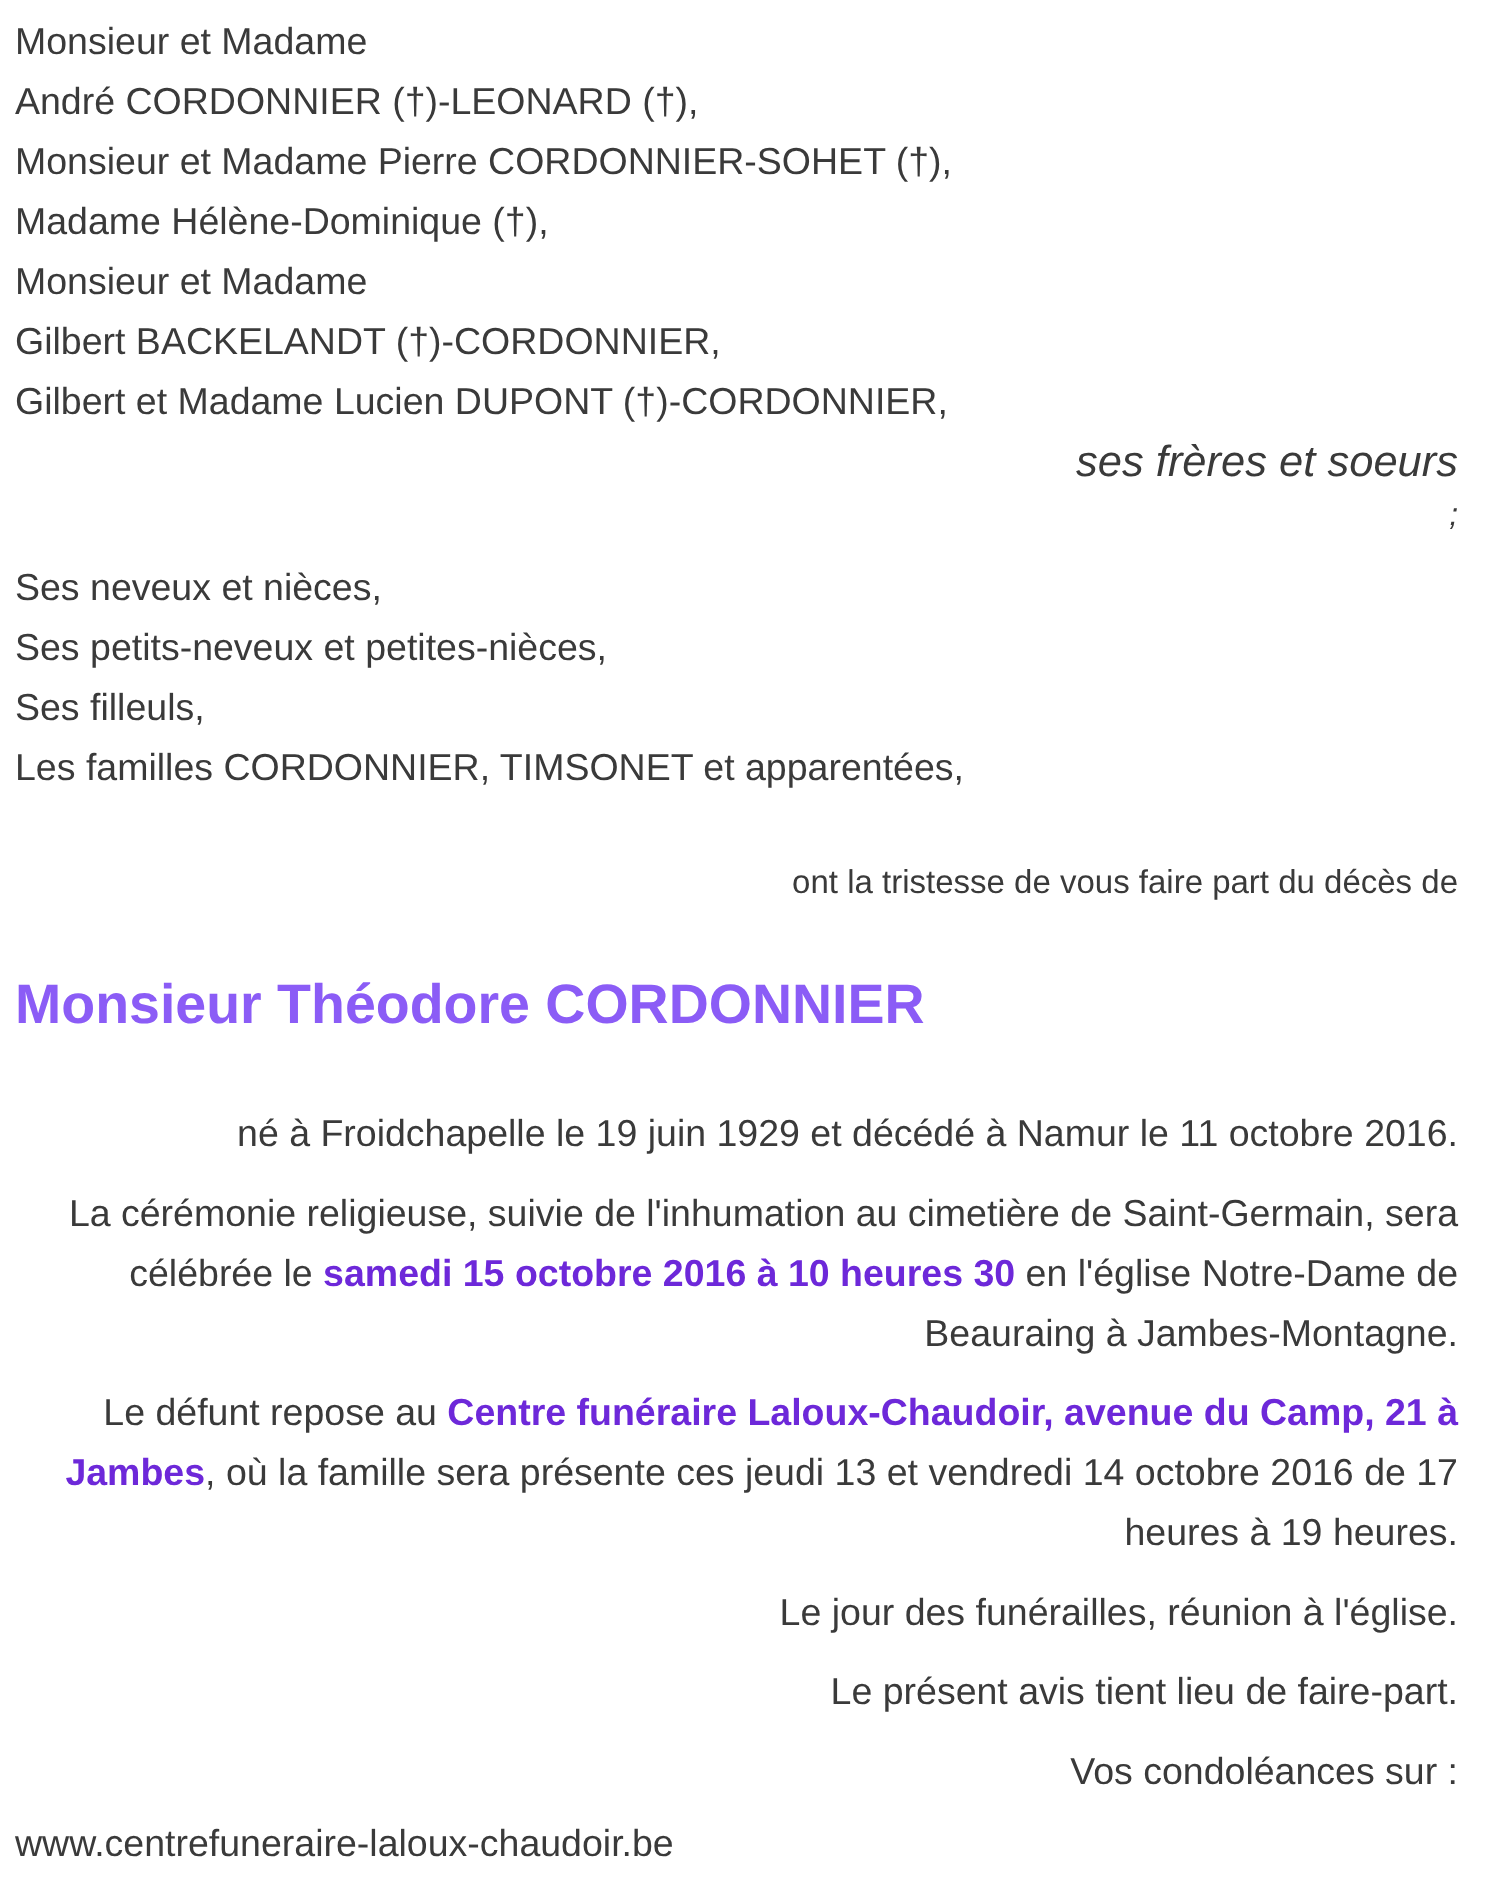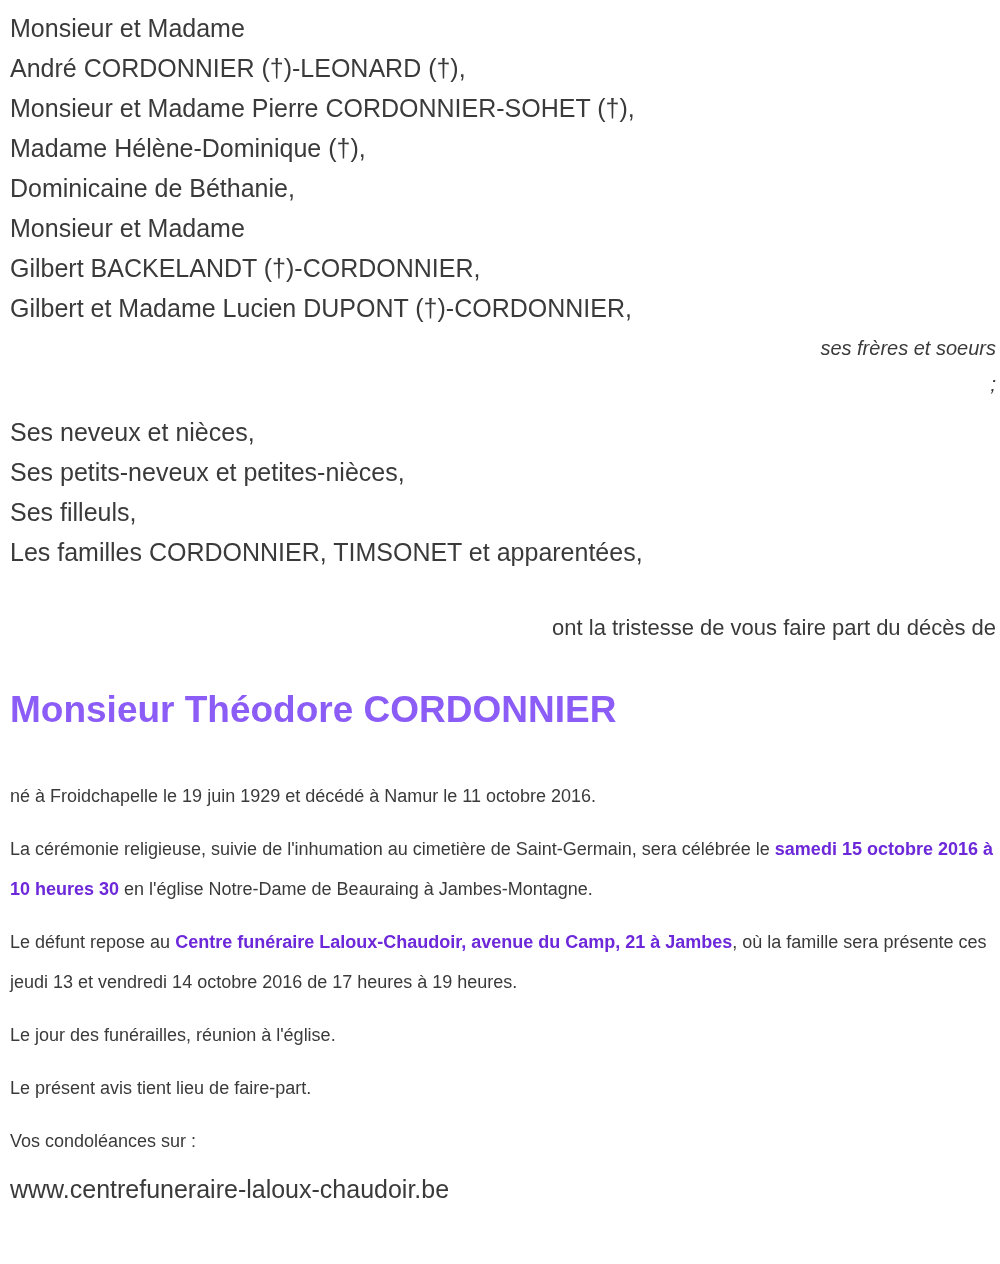--- a/index.html
+++ b/index.html
@@ -11,31 +11,31 @@
     width: 1000px;
     height: 1264px;
     font-family: "Liberation Sans", "DejaVu Sans", sans-serif;
     color: #3a3a3a;
     overflow: hidden;
   }
   .page {
     box-sizing: border-box;
     width: 1000px;
     height: 1264px;
-    padding: 8px 4px 0 10px;
+    padding: 8px 28px 0 10px;
   }
   .line {
     font-size: 25px;
     line-height: 40px;
     white-space: nowrap;
   }
   .relation-note {
     text-align: right;
     font-style: italic;
-    font-size: 20px;
+    font-size: 29px;
     line-height: 36px;
     margin-top: 2px;
   }
   .relation-punct {
     text-align: right;
     font-style: italic;
     font-size: 21px;
     line-height: 36px;
   }
   .relatives-block {
@@ -49,22 +49,23 @@
   }
   h1.deceased-name {
     margin: 40px 0 0 0;
     font-size: 37px;
     line-height: 44px;
     font-weight: 700;
     color: #8b5cf6;
   }
   .body-paragraph {
     margin: 13px 0 0 0;
-    font-size: 18px;
+    font-size: 25px;
     line-height: 40px;
+    text-align: right;
   }
   .body-paragraph.first {
     margin-top: 44px;
   }
   .body-paragraph strong {
     font-weight: 700;
     color: #6d28d9;
   }
   .website {
     margin-top: 8px;
@@ -79,21 +80,20 @@
 </head>
 <body>
 
 <div class="page">
 
   <div class="family-block">
     <div class="line">Monsieur et Madame</div>
     <div class="line">André CORDONNIER (†)-LEONARD (†),</div>
     <div class="line">Monsieur et Madame Pierre CORDONNIER-SOHET (†),</div>
     <div class="line">Madame Hélène-Dominique (†),</div>
-    <div class="line">Dominicaine de Béthanie,</div>
     <div class="line">Monsieur et Madame</div>
     <div class="line">Gilbert BACKELANDT (†)-CORDONNIER,</div>
     <div class="line">Gilbert et Madame Lucien DUPONT (†)-CORDONNIER,</div>
   </div>
 
   <div class="relation-note">ses frères et soeurs</div>
   <div class="relation-punct">;</div>
 
   <div class="relatives-block">
     <div class="line">Ses neveux et nièces,</div>

